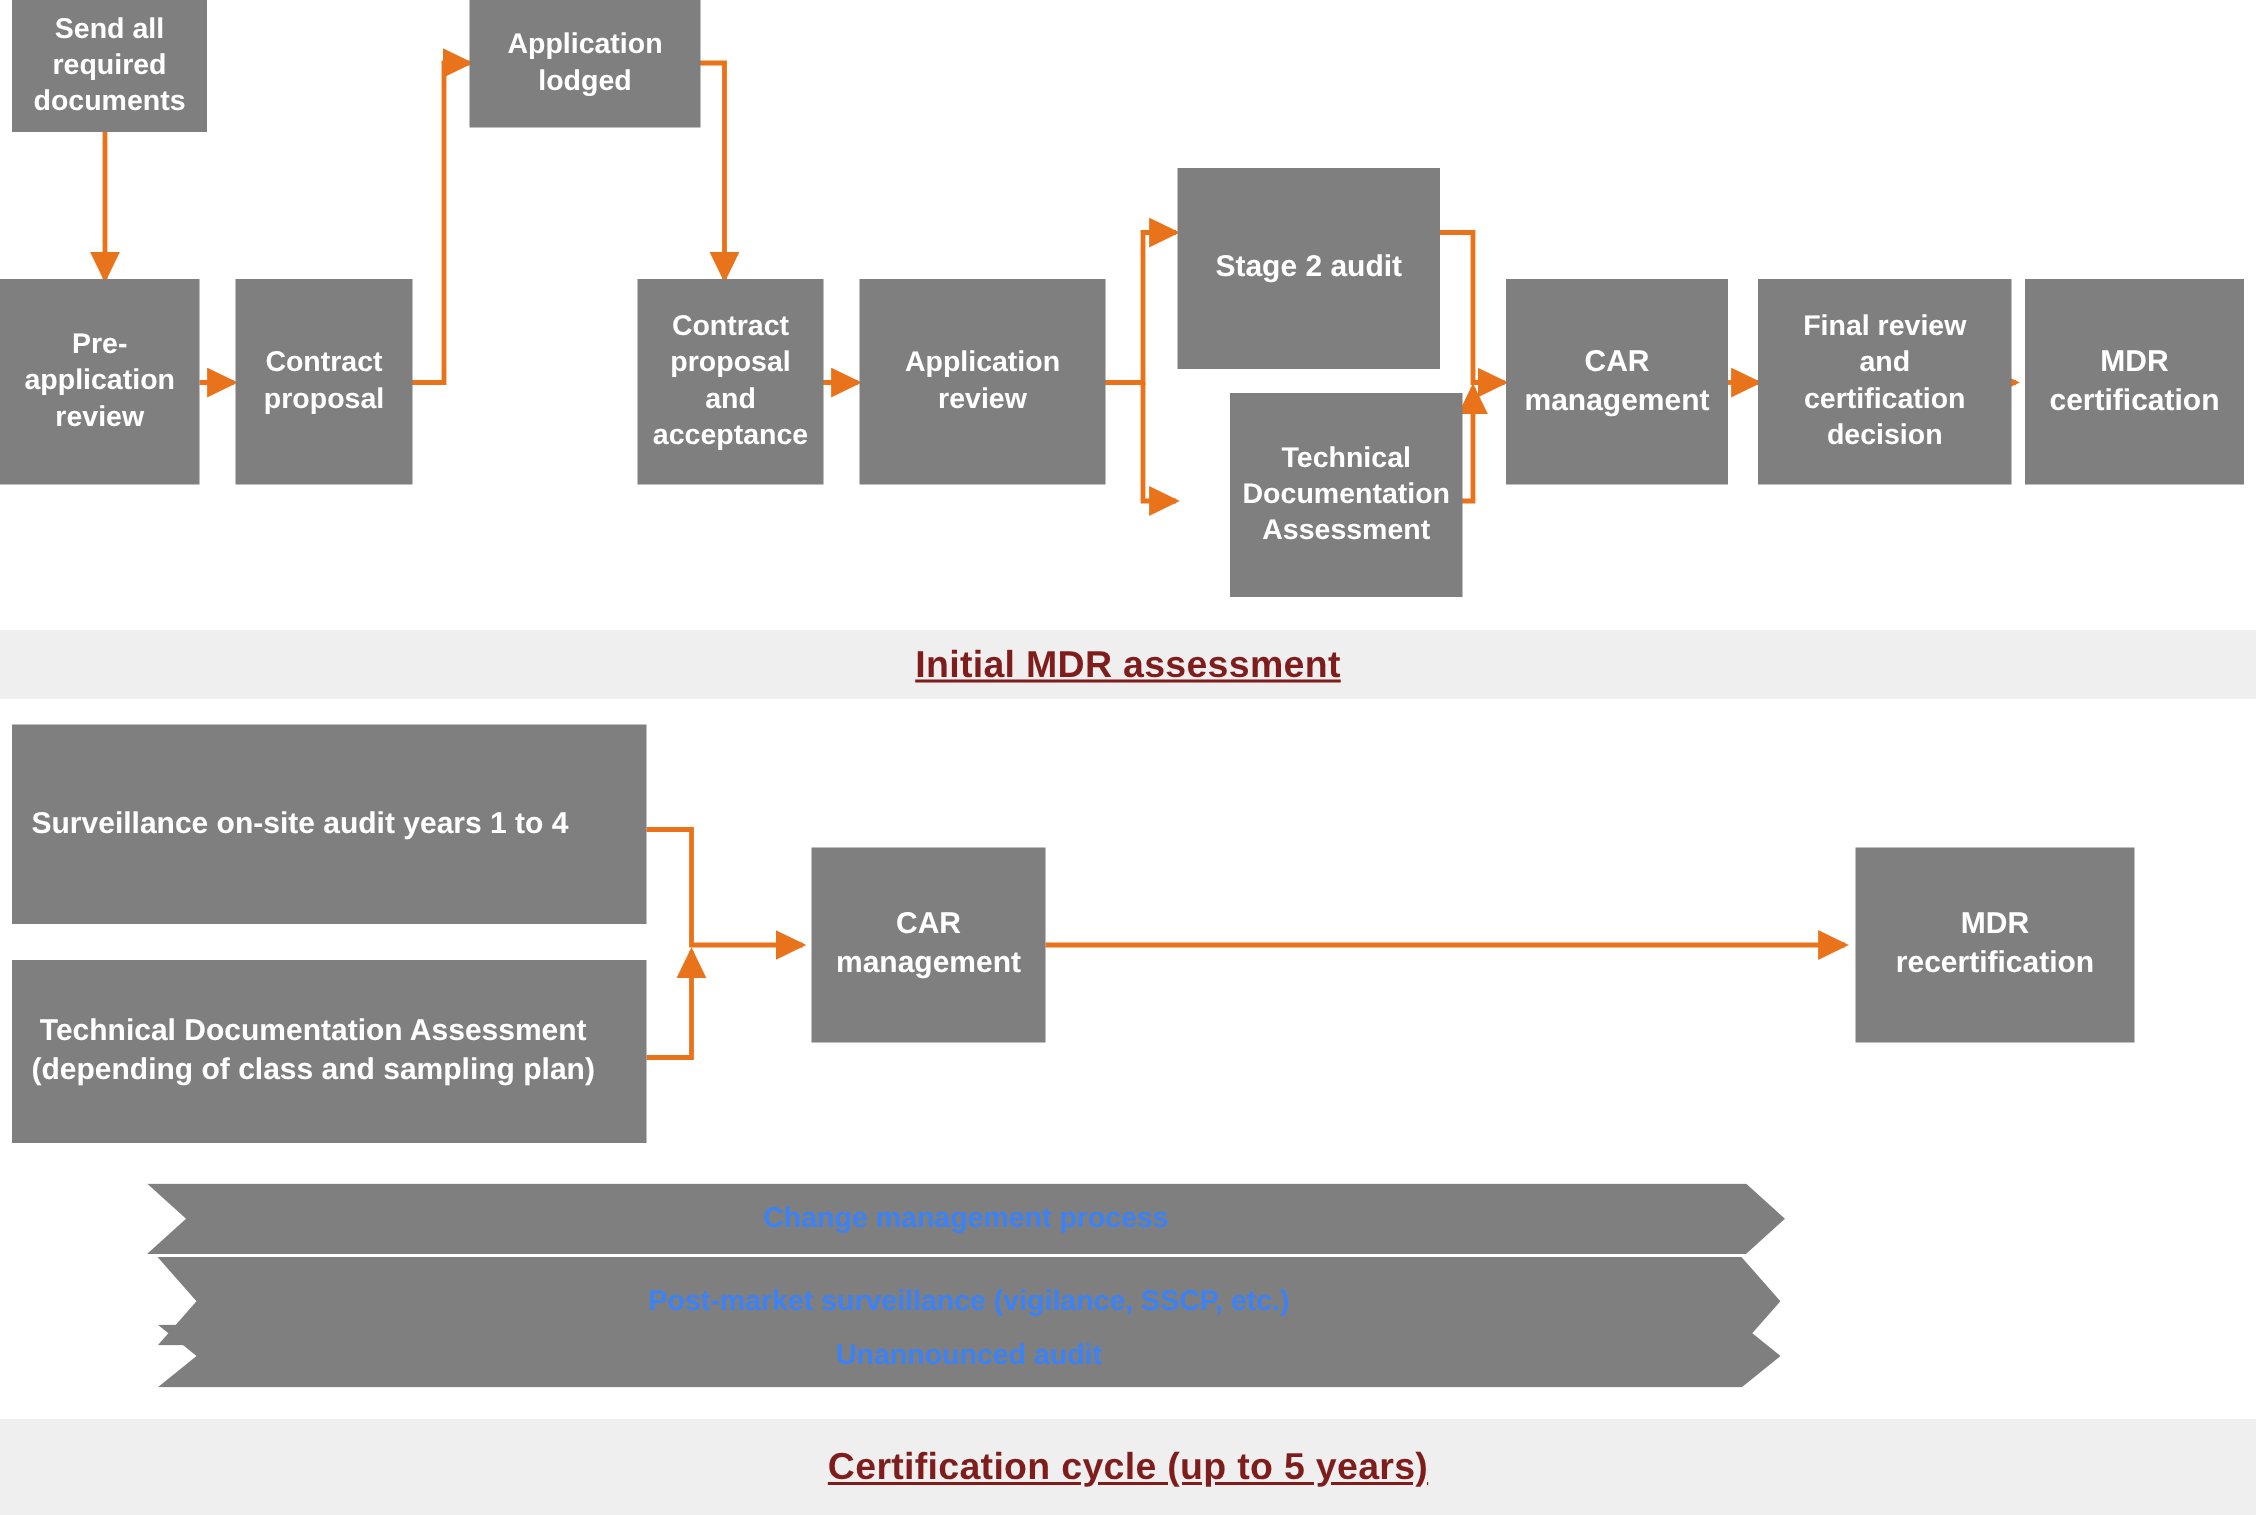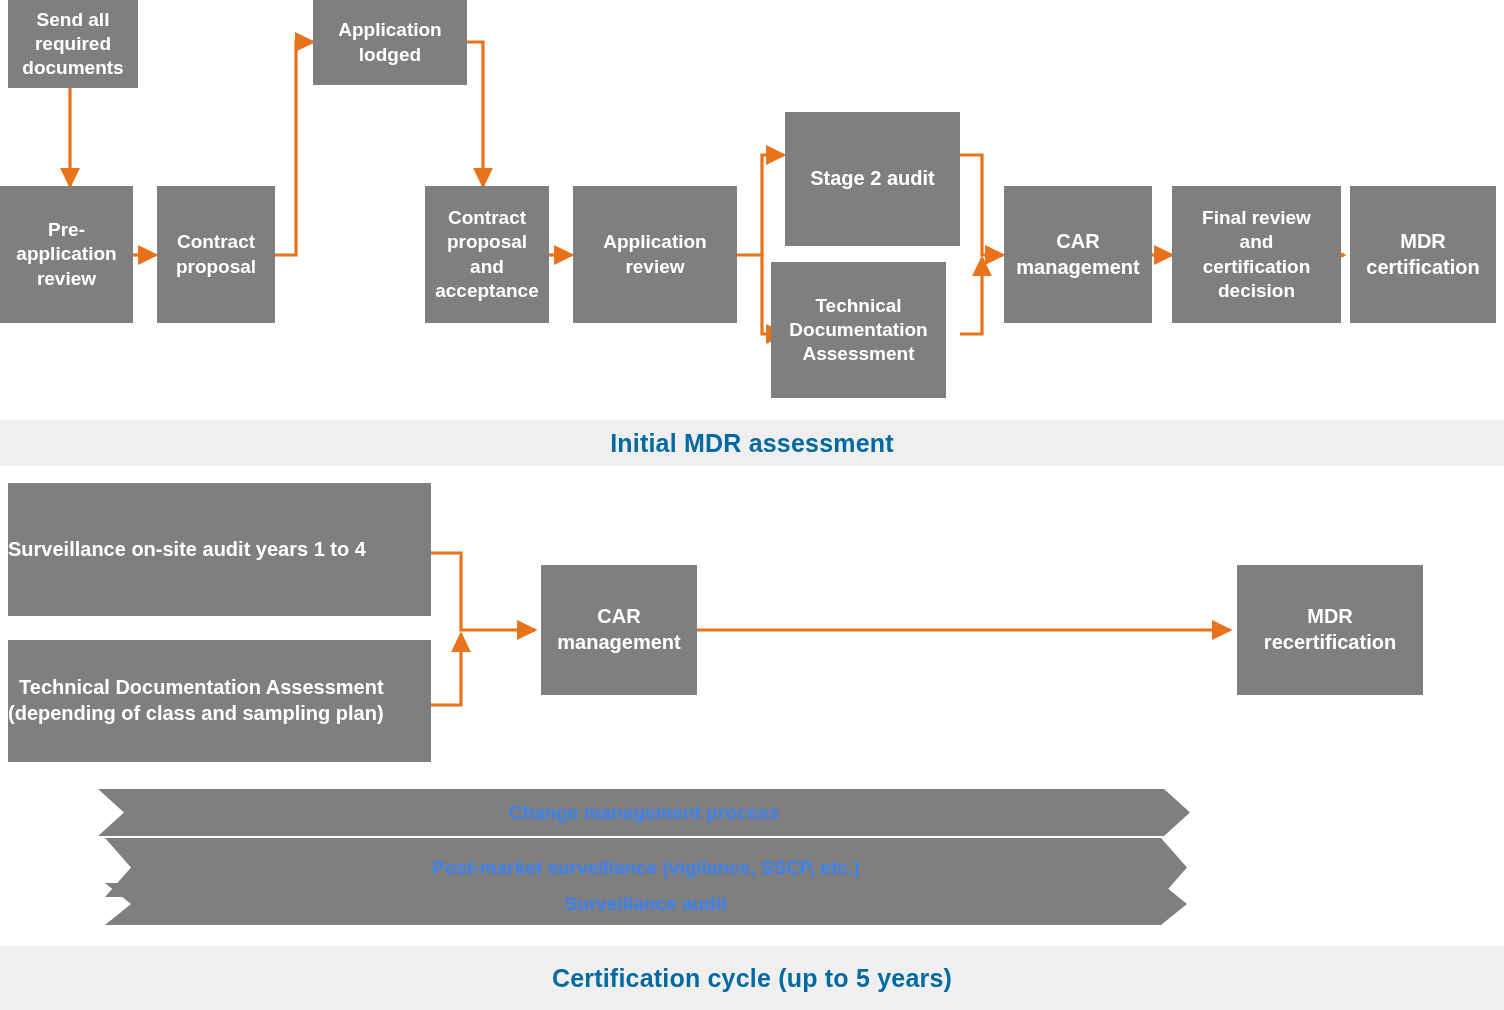--- a/index.html
+++ b/index.html
@@ -26,35 +26,36 @@
     align-items: center;
     justify-content: center;
     text-align: center;
     line-height: 1.28;
     box-sizing: border-box;
     padding: 2px 6px;
     white-space: pre-line;
   }
   .box.left {
     justify-content: flex-start;
-    text-align: right;
-    padding-left: 0;
+    text-align: center;
+    padding-left: 13px;
   }
   .band {
     position: absolute;
     background: #efefef;
     display: flex;
     align-items: center;
     justify-content: center;
   }
   .band-label {
-    color: #0369a1;
+    color: #7f1d1d;
     font-weight: bold;
     font-size: 25px;
     letter-spacing: 0.2px;
+    text-decoration: underline;
   }
   .arrowbar {
     position: absolute;
     color: #3b82f6;
     font-weight: bold;
     display: flex;
     align-items: center;
     justify-content: center;
     text-align: center;
   }
@@ -139,21 +140,21 @@
   <div class="box f16" style="left:425px; top:186px; width:124px; height:137px;">Contract
 proposal
 and
 acceptance</div>
 
   <div class="box f16" style="left:573px; top:186px; width:164px; height:137px;">Application
 review</div>
 
   <div class="box f17" style="left:785px; top:112px; width:175px; height:134px;">Stage 2 audit</div>
 
-  <div class="box f16" style="left:771px; top:262px; width:175px; height:136px;">Technical
+  <div class="box f16" style="left:820px; top:262px; width:155px; height:136px;">Technical
 Documentation
 Assessment</div>
 
   <div class="box f17" style="left:1004px; top:186px; width:148px; height:137px;">CAR
 management</div>
 
   <div class="box f16" style="left:1172px; top:186px; width:169px; height:137px;">Final review
 and
 certification
 decision</div>
@@ -181,20 +182,20 @@
     <span>Change management process</span>
   </div>
 
   <div class="arrowbar f16" style="left:105px; top:838px; width:1082px; height:59px;">
     <div class="arrowbar-shape"></div>
     <span>Post-market surveillance (vigilance, SSCP, etc.)</span>
   </div>
 
   <div class="arrowbar f16" style="left:105px; top:883px; width:1082px; height:42px;">
     <div class="arrowbar-shape"></div>
-    <span>Surveillance audit</span>
+    <span>Unannounced audit</span>
   </div>
 
   <div class="band" style="left:0px; top:946px; width:1504px; height:64px;">
     <span class="band-label">Certification cycle (up to 5 years)</span>
   </div>
 
 </div>
 
 </body></html>

